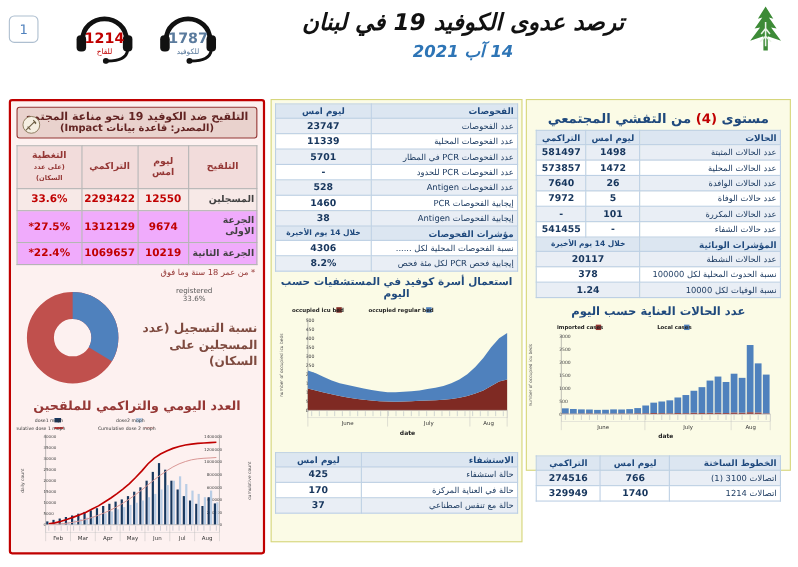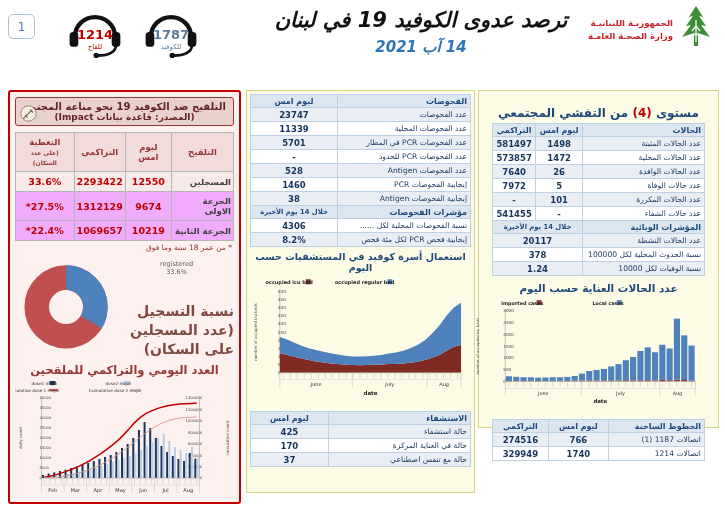--- a/index.html
+++ b/index.html
@@ -19,21 +19,21 @@
   .logo { position: absolute; right: 6px; top: 4px; display: flex; align-items: center; direction: rtl; }
   .logo-text { direction: rtl; text-align: right; color: #cc2229; font-size: 8.5px; font-weight: bold; line-height: 1.5; margin-left: 4px; }
 
   
   .panel { position: absolute; }
   .left-panel { left: 8px; top: 90px; width: 233px; height: 414px;
     background: #fdf1f0; border: 2px solid #c00000; border-radius: 3px; padding: 5px; direction: rtl; }
   .mid-panel { left: 246px; top: 90px; width: 229px; height: 403px;
     background: #fbfbe6; border: 1px solid #d6d67c; padding: 3px; direction: rtl; }
   .right-panel { left: 478px; top: 90px; width: 241px; height: 338px;
-    background: #fbfbe6; border: 1px solid #d6d67c; padding: 13px; direction: rtl; }
+    background: #fbfbe6; border: 1px solid #d6d67c; padding: 8px; direction: rtl; }
 
   .vacc-header { background: #e9d2cd; border: 1.5px solid #943634; border-radius: 3px;
     padding: 3px 4px; text-align: center; color: #632423; position: relative; }
   .vacc-header .t1 { font-size: 10px; font-weight: bold; }
   .vacc-header .t2 { font-size: 9px; font-weight: bold; }
   .syringe { position: absolute; left: 4px; bottom: 3px; }
 
   table { width: 100%; border-collapse: collapse; direction: rtl; }
   
   .vtable th, .vtable td { border: 1px solid #b5b5b5; padding: 4px 2px; }
@@ -58,22 +58,22 @@
 
   .chart-title-navy { color: #1f497d; font-size: 9.5px; font-weight: bold; text-align: center; margin: 4px 0 2px; }
   .chart-title-right { color: #1f497d; font-size: 10.5px; font-weight: bold; text-align: center; margin: 6px 0 2px; }
   .panel-title { color: #1f497d; font-size: 12px; font-weight: bold; text-align: center; margin: 2px 0 3px; direction: rtl; }
   .panel-title .red { color: #c00000; }
   .vacc-chart-title { color: #953735; font-size: 11.5px; font-weight: bold; text-align: center; margin: 4px 0 1px; }
 
   .donut-row { display: flex; direction: ltr; align-items: flex-start; margin-top: 2px; }
   .donut-side { flex: 1; padding-top: 6px; }
   .registered-label { color: #595959; font-size: 6.5px; text-align: center; line-height: 1.25; }
-  .donut-caption { color: #7e4a3f; font-size: 14px; font-weight: bold; direction: rtl; text-align: right;
-    margin-top: 26px; padding-left: 4px; line-height: 1.35; }
+  .donut-caption { color: #7e4a3f; font-size: 11px; font-weight: bold; direction: rtl; text-align: right;
+    margin-top: 16px; padding-left: 4px; line-height: 1.35; }
 
   svg text { font-family: "DejaVu Sans", sans-serif; }
   .footer { position: absolute; left: 244px; top: 501px; color: #95a3b5; font-size: 7px; }
 </style>
 </head>
 <body>
 
 <div class="page">
 
   <div class="page-box">1</div>
@@ -105,24 +105,20 @@
   <div class="title-wrap">
     <div class="main-title">ترصد عدوى الكوفيد 19 في لبنان</div>
     <div class="date-title">14 آب 2021</div>
   </div>
 
   <div class="logo">
     <svg viewBox="0 0 44 52" width="46" height="52">
       <path d="M22 2 L29 13 L25 12 L32 22 L27 21 L36 33 L24 29 L24 42 L20 42 L20 29 L8 33 L17 21 L12 22 L19 12 L15 13 Z" fill="#3d8b37"></path>
       <path d="M22 16 L22 38 M22 22 L18 27 M22 22 L26 27 M22 29 L17 34 M22 29 L27 34" stroke="#e9f3e7" stroke-width="1.4" fill="none"></path>
     </svg>
-    <div class="logo-text">
-      <div>الجمهوريـة اللبنانيـة</div>
-      <div>وزارة الصحـة العامـة</div>
-    </div>
   </div>
 
   <div class="panel left-panel">
     <div class="vacc-header">
       <div class="t1">التلقيح ضد الكوفيد 19  نحو مناعة المجتمع</div>
       <div class="t2">(المصدر: قاعدة بيانات Impact)</div>
       <svg class="syringe" viewBox="0 0 20 20" width="17" height="17">
         <circle cx="10" cy="10" r="9" fill="#f5efe2" stroke="#8a7a5c" stroke-width="1"></circle>
         <path d="M4 16 L13 7 M12 5 L15 8 M13 7 L15 9 M6 12 L9 15" stroke="#6b5d43" stroke-width="1.2" fill="none"></path>
       </svg>
@@ -640,21 +636,21 @@
         <text x="0" y="0" font-size="4" fill="#555" text-anchor="middle" transform="translate(7,50) rotate(-90)">number of occupied icu beds</text>
       </svg>
     <table class="mtable" id="hotlines-table" style="margin-top:5px">
         <tbody>
           <tr>
             <th class="">الخطوط الساخنة</th>
             <th class="c">ليوم امس</th>
             <th class="c">التراكمي</th>
           </tr>
           <tr class="shade">
-            <td class="lbl">اتصالات 1187 (1)</td>
+            <td class="lbl">اتصالات 3100 (1)</td>
             <td class="val">766</td>
             <td class="val">274516</td>
           </tr>
           <tr class="">
             <td class="lbl">اتصالات 1214</td>
             <td class="val">1740</td>
             <td class="val">329949</td>
           </tr>
         </tbody>
       </table>

